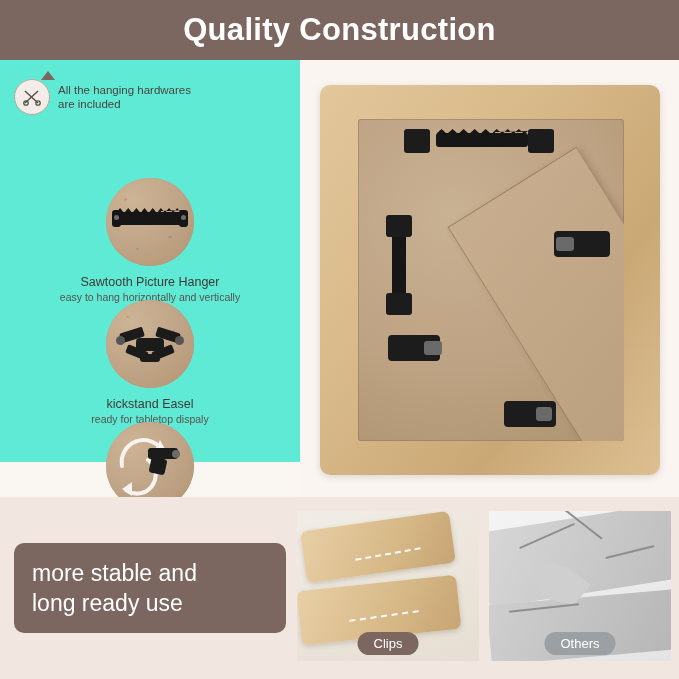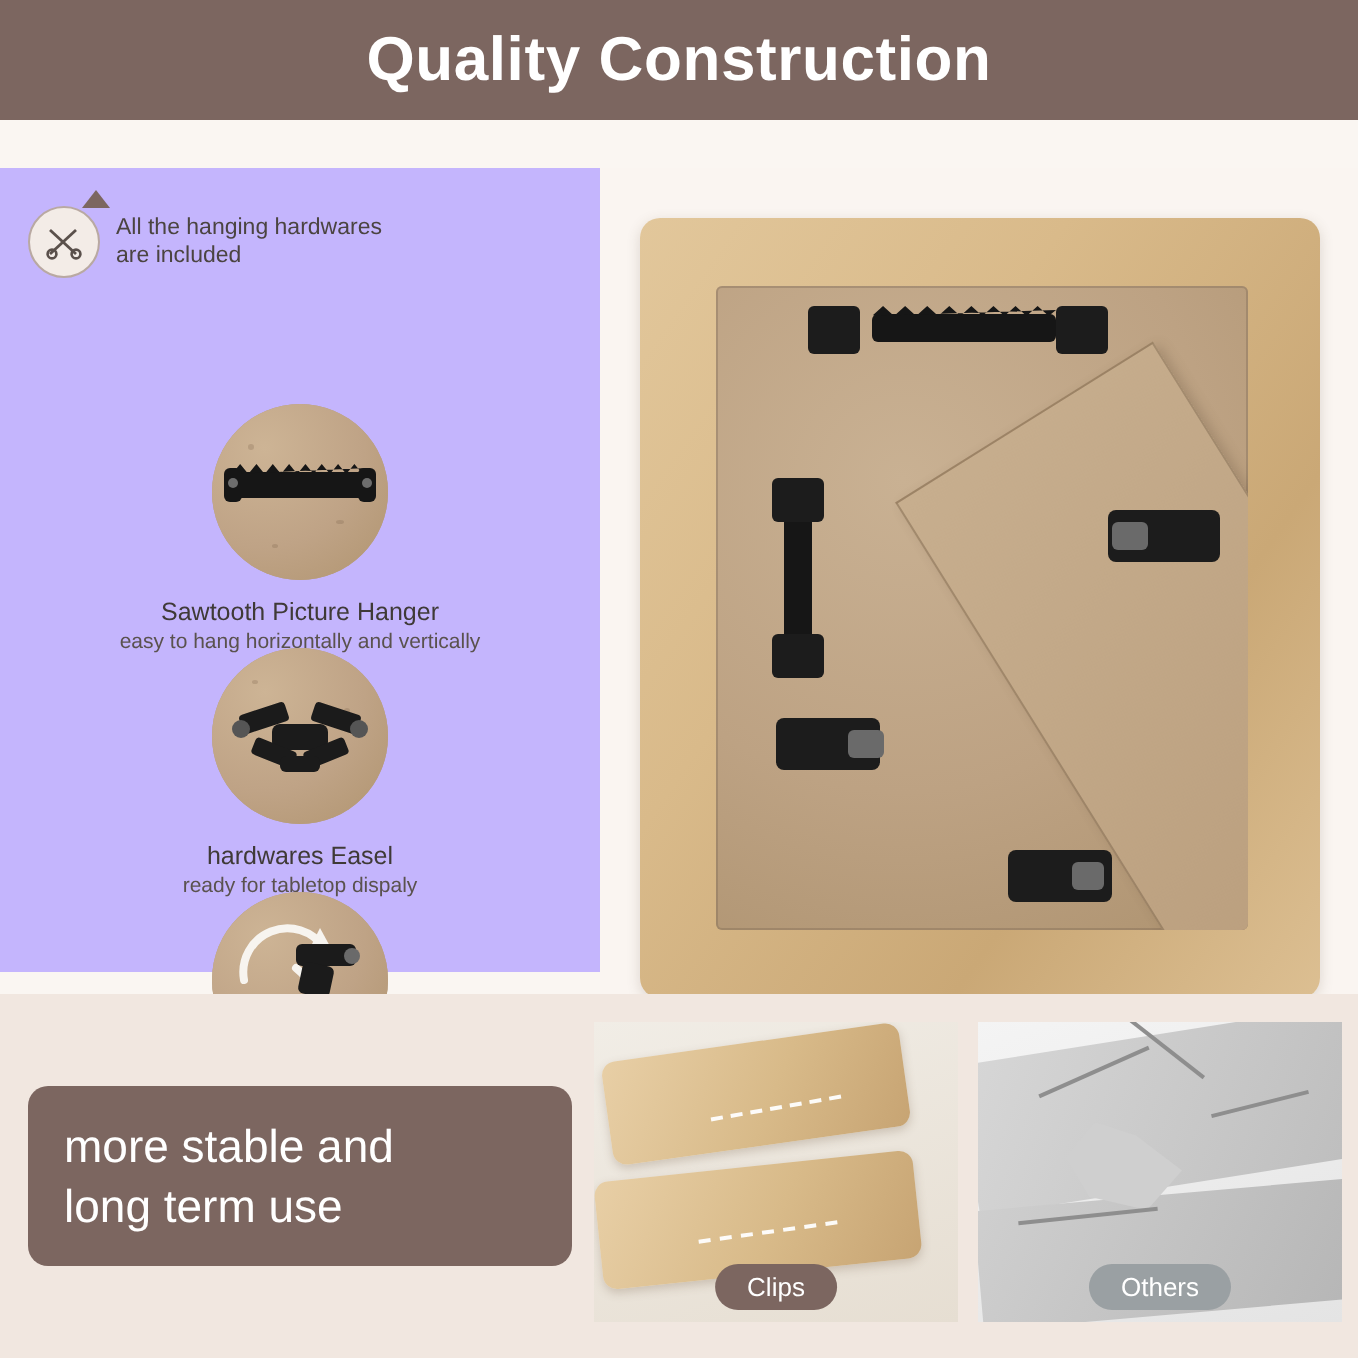--- a/index.html
+++ b/index.html
@@ -19,22 +19,21 @@
     display:flex;align-items:center;justify-content:center;
   }
   .header h1{
     margin:0;color:#ffffff;font-size:31px;font-weight:bold;
     letter-spacing:.3px;
   }
 
   
   .body{
     position:absolute;left:0;top:60px;width:679px;height:402px;
-    background:#c4b5fd;
-    margin-top:24px;
+    background:#5eead4;
   }
 
   
   .leftcol{
     position:absolute;left:0;top:0;width:300px;height:437px;
   }
 
   .note{
     position:absolute;left:14px;top:14px;width:270px;height:46px;
     display:flex;align-items:center;
@@ -225,21 +224,21 @@
 
           <div class="metal" style="left:14px;top:30px;width:24px;height:10px;transform:rotate(-18deg);"></div>
           <div class="metal" style="left:50px;top:30px;width:24px;height:10px;transform:rotate(18deg);"></div>
           <div class="metal" style="left:30px;top:38px;width:28px;height:13px;border-radius:4px;"></div>
           <div class="metal" style="left:20px;top:48px;width:22px;height:9px;transform:rotate(22deg);"></div>
           <div class="metal" style="left:46px;top:48px;width:22px;height:9px;transform:rotate(-22deg);"></div>
           <div class="metal" style="left:34px;top:54px;width:20px;height:8px;border-radius:3px;"></div>
           <div class="metal" style="left:10px;top:36px;width:9px;height:9px;border-radius:50%;background:#555;"></div>
           <div class="metal" style="left:69px;top:36px;width:9px;height:9px;border-radius:50%;background:#555;"></div>
         </div>
-        <div class="ftitle">hardwares Easel</div>
+        <div class="ftitle">kickstand Easel</div>
         <div class="fsub">ready for tabletop dispaly</div>
       </div>
 
       <div class="feature f3">
         <div class="circle">
           <div class="board"></div>
 
           <svg style="position:absolute;left:8px;top:8px;" width="56" height="56" viewBox="0 0 56 56" aria-hidden="true">
             <path d="M8 36 A22 22 0 0 1 48 20" fill="none" stroke="#f7f4ef" stroke-width="4" stroke-linecap="round"></path>
             <path d="M46 10 L52 21 L40 22 Z" fill="#f7f4ef"></path>
@@ -284,21 +283,21 @@
           <div class="clip" style="left:178px;top:288px;width:16px;height:14px;border-radius:3px;background:#6a6a6a;"></div>
         </div>
       </div>
     </div>
   </div>
 
   <div class="bottom">
     <div class="claim">
       <p>
         <span>more stable and</span><br>
-        <span>long term use</span>
+        <span>long ready use</span>
       </p>
     </div>
 
     <div class="photo ours">
       <div class="woodbar" style="left:6px;top:10px;width:150px;height:52px;transform:rotate(-8deg);"></div>
       <div class="woodbar" style="left:2px;top:72px;width:160px;height:54px;transform:rotate(-6deg);"></div>
       <div class="dash" style="left:58px;top:42px;width:66px;transform:rotate(-10deg);border-top-style:dashed;"></div>
       <div class="dash" style="left:52px;top:104px;width:70px;transform:rotate(-8deg);"></div>
       <div class="pill ours">Clips</div>
     </div>

